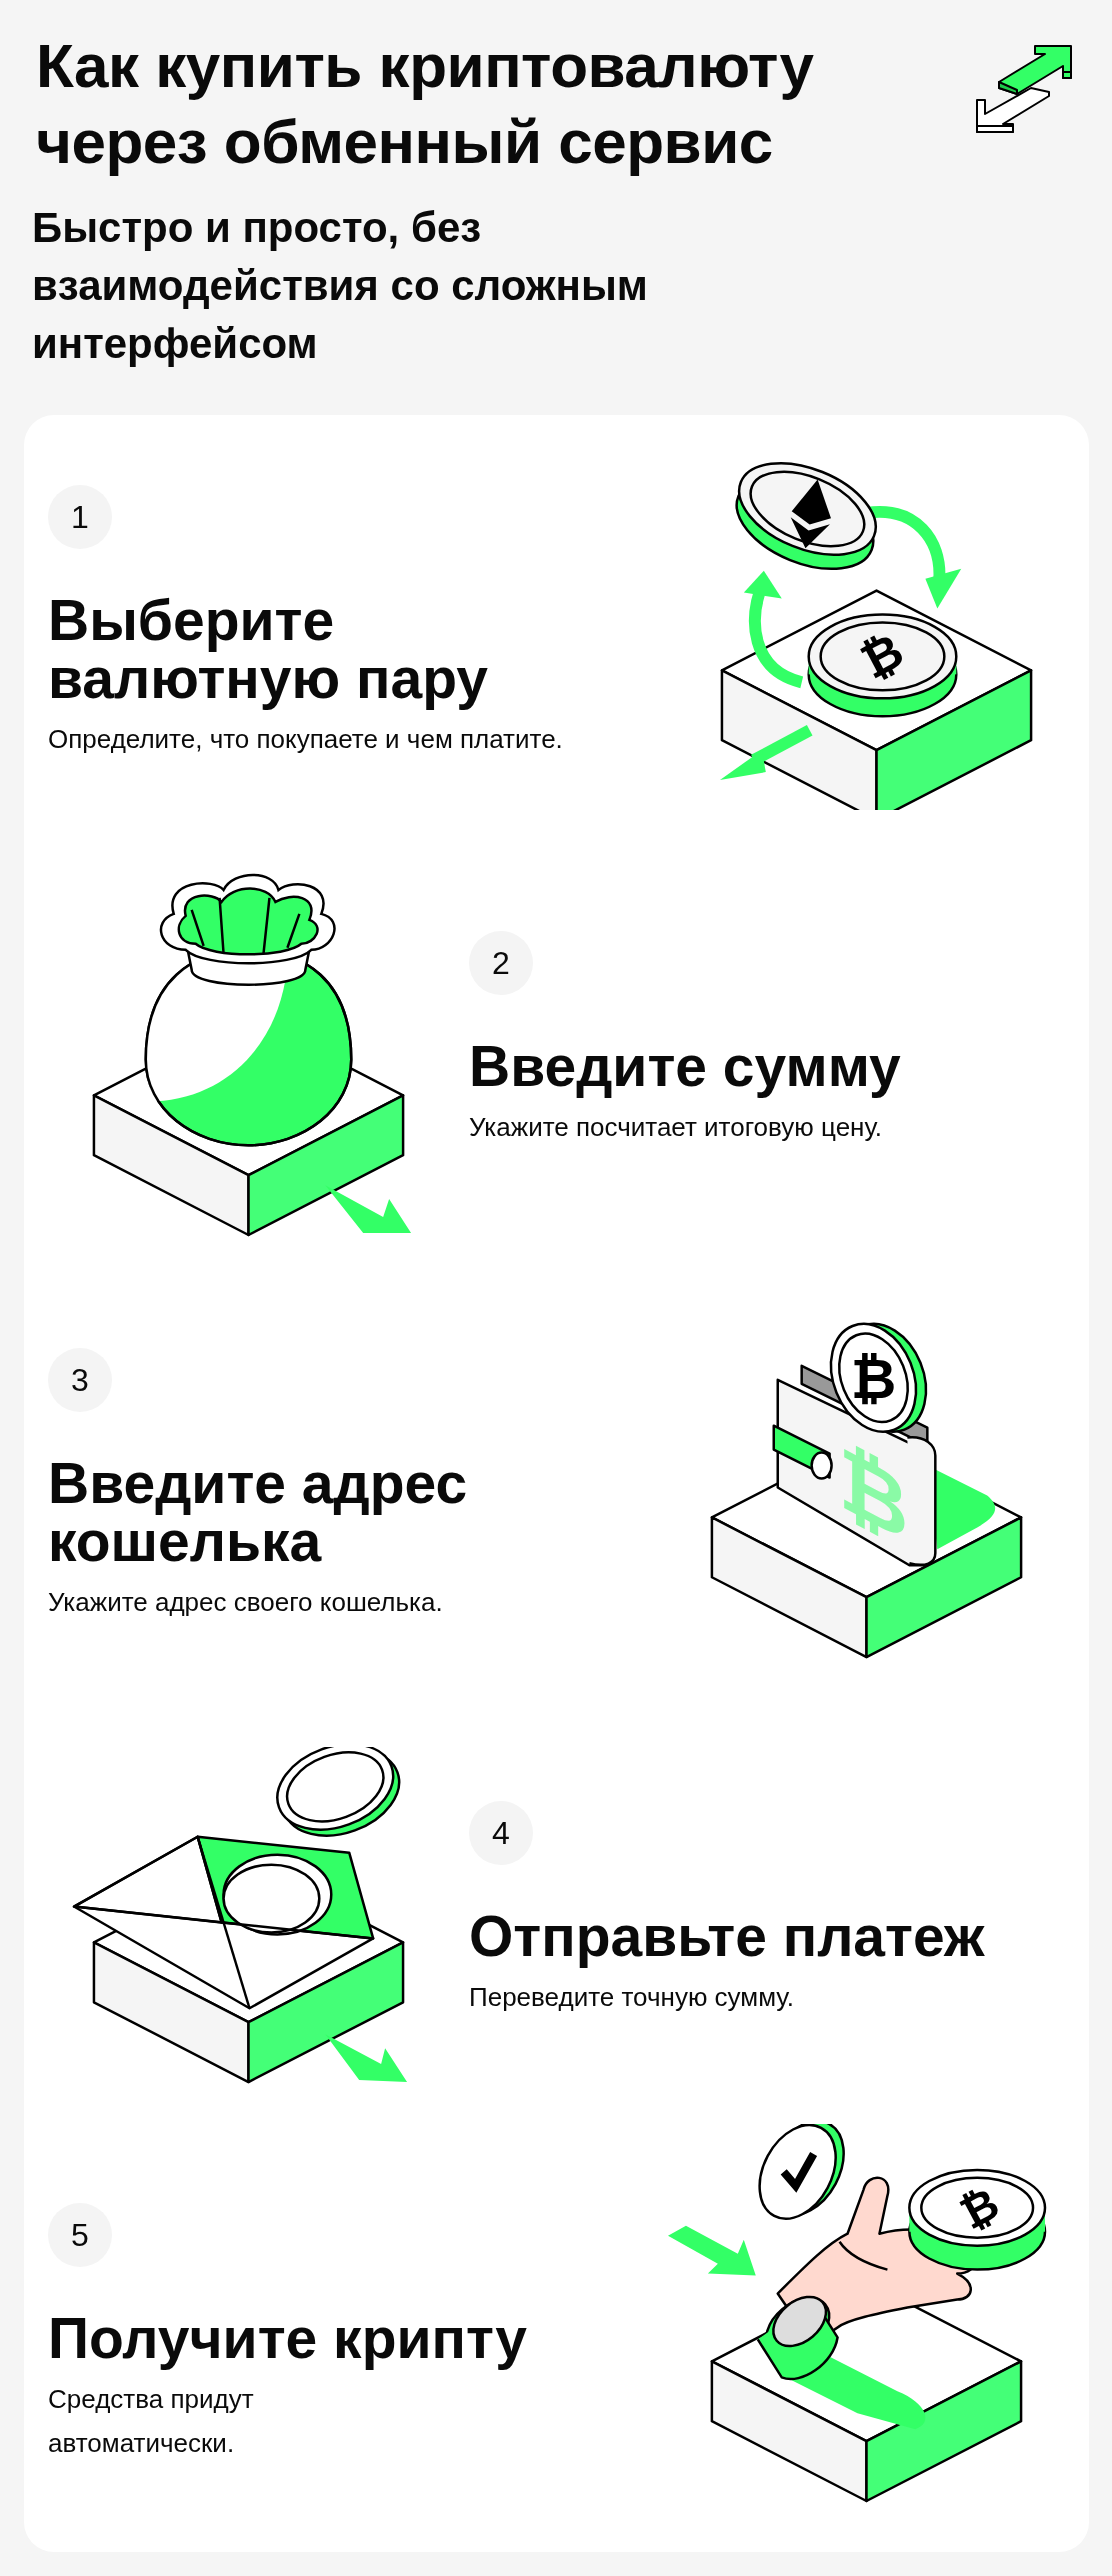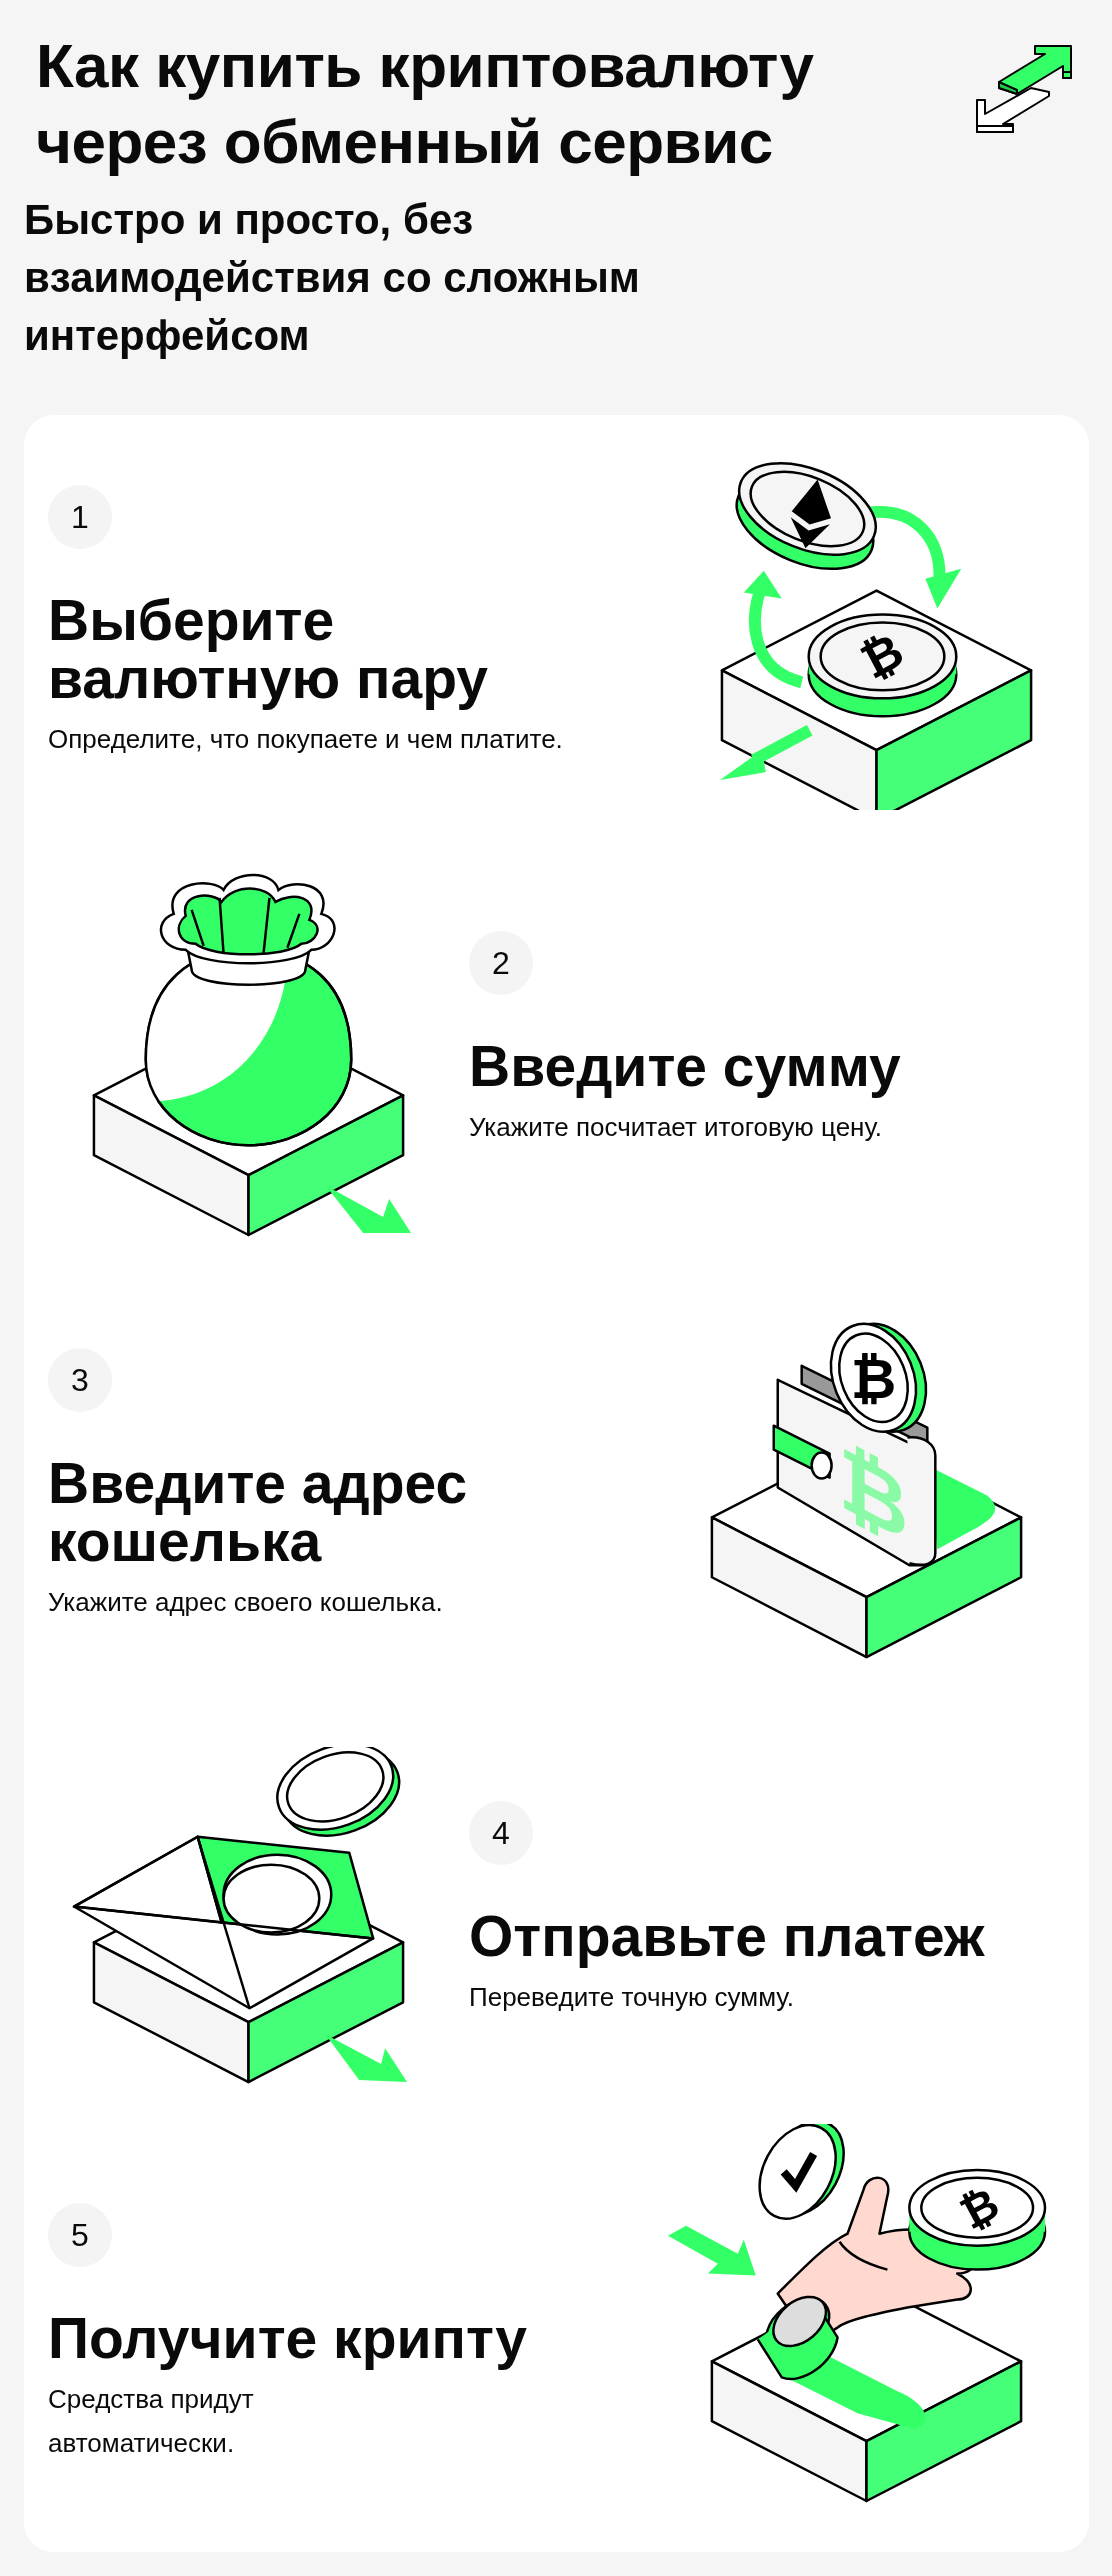--- a/index.html
+++ b/index.html
@@ -6,21 +6,21 @@
   body {
     width: 1113px; height: 2576px; background: #F5F5F5;
     font-family: "Liberation Sans", "DejaVu Sans", sans-serif; color: #0A0A0A;
     position: relative; overflow: hidden;
   }
   .title {
     position: absolute; left: 24px; top: 16px; margin: 12px;
     font-size: 62px; font-weight: 700; line-height: 76px; letter-spacing: -0.5px; width: 937px;
   }
   .subtitle {
-    position: absolute; left: 24px; top: 191px; margin: 0;
+    position: absolute; left: 24px; top: 191px; margin: 8px;
     font-size: 42px; font-weight: 700; line-height: 58px; width: 758px;
   }
   .header-icon { position: absolute; left: 967px; top: 34px; width: 116px; height: 108px; }
   .card {
     position: absolute; left: 24px; top: 415px; width: 1065px; height: 2137px;
     background: #FFFFFF; border-radius: 30px;
   }
   .step { position: absolute; }
   .badge {
     width: 64px; height: 64px; border-radius: 50%; background: #F4F4F4;

